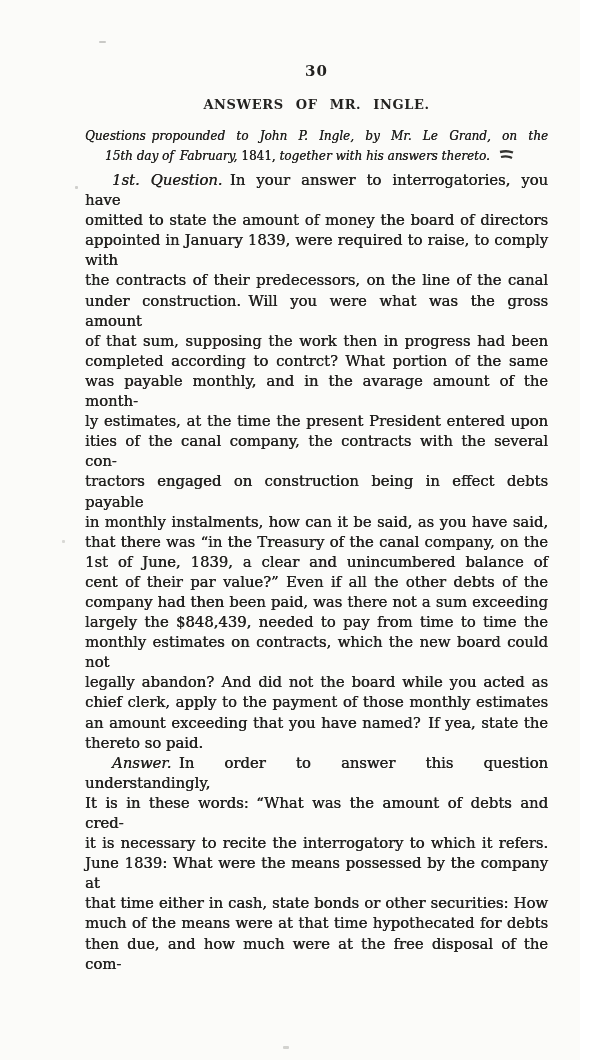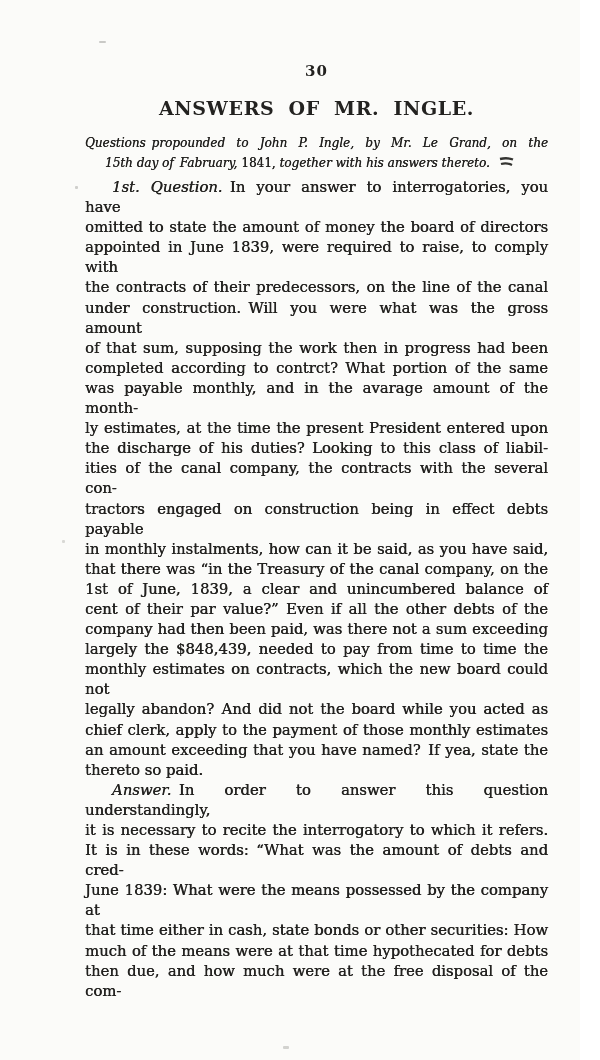--- a/index.html
+++ b/index.html
@@ -17,21 +17,21 @@
     width:463px;
   }
   .page-number{
     text-align:center;
     font-size:15px;font-weight:bold;
     letter-spacing:1px;
     margin-bottom:17px;
   }
   .doc-title{
     text-align:center;
-    font-size:19px;font-weight:bold;
+    font-size:13px;font-weight:bold;
     letter-spacing:0.6px;word-spacing:7px;
     margin-bottom:15px;
     white-space:nowrap;
   }
   .subtitle{font-size:12px;line-height:19.5px;margin-bottom:3px;}
   .subtitle .ln1{text-align:justify;text-align-last:justify;}
   .subtitle .ln2{padding-left:20px;}
   .it{font-style:italic;}
   .body-text{font-size:14.8px;line-height:20.1px;}
   .tline{text-shadow:0.35px 0 0 currentColor;}
@@ -62,46 +62,45 @@
       <div class="tline ln2"><span class="it">15th day of Fabruary, </span><span>1841,</span><span class="it"> together with his answers thereto.</span><span class="orn"><svg width="17" height="12" viewBox="0 0 17 12">
               <path d="M2 3 C6 2, 11 2, 15 3.5" stroke="#343431" stroke-width="2.4" fill="none"></path>
               <path d="M3 8 C7 7, 11 7.5, 14 9" stroke="#343431" stroke-width="2.2" fill="none"></path>
             </svg></span></div>
     </div>
 
     <div class="body-text">
       <div>
           <div class="tline jst ind"><span class="it">1st. Question.</span><span> In your answer to interrogatories, you have</span></div>
           <div class="tline jst">omitted to state the amount of money the board of directors</div>
-          <div class="tline jst">appointed in June 1839, were required to raise, to comply with</div>
+          <div class="tline jst">appointed in January 1839, were required to raise, to comply with</div>
           <div class="tline jst">the contracts of their predecessors, on the line of the canal</div>
           <div class="tline jst">under construction. Will you were what was the gross amount</div>
           <div class="tline jst">of that sum, supposing the work then in progress had been</div>
           <div class="tline jst">completed according to contrct? What portion of the same</div>
           <div class="tline jst">was payable monthly, and in the avarage amount of the month-</div>
           <div class="tline jst">ly estimates, at the time the present President entered upon</div>
-          <div class="tline jst">the discharge of his duties? Looking to this class of liabil-</div>
           <div class="tline jst">ities of the canal company, the contracts with the several con-</div>
           <div class="tline jst">tractors engaged on construction being in effect debts payable</div>
           <div class="tline jst">in monthly instalments, how can it be said, as you have said,</div>
           <div class="tline jst">that there was “in the Treasury of the canal company, on the</div>
           <div class="tline jst">1st of June, 1839, a clear and unincumbered balance of</div>
           <div class="tline jst">cent of their par value?” Even if all the other debts of the</div>
           <div class="tline jst">company had then been paid, was there not a sum exceeding</div>
           <div class="tline jst">largely the $848,439, needed to pay from time to time the</div>
           <div class="tline jst">monthly estimates on contracts, which the new board could not</div>
           <div class="tline jst">legally abandon? And did not the board while you acted as</div>
           <div class="tline jst">chief clerk, apply to the payment of those monthly estimates</div>
           <div class="tline jst">an amount exceeding that you have named? If yea, state the</div>
           <div class="tline">thereto so paid.</div>
         </div>
       <div>
           <div class="tline jst ind"><span class="it">Answer.</span><span> In order to answer this question understandingly,</span></div>
+          <div class="tline jst">It is in these words: “What was the amount of debts and cred-</div>
           <div class="tline jst">it is necessary to recite the interrogatory to which it refers.</div>
-          <div class="tline jst">It is in these words: “What was the amount of debts and cred-</div>
           <div class="tline jst">June 1839: What were the means possessed by the company at</div>
           <div class="tline jst">that time either in cash, state bonds or other securities: How</div>
           <div class="tline jst">much of the means were at that time hypothecated for debts</div>
           <div class="tline jst">then due, and how much were at the free disposal of the com-</div>
         </div>
 
     </div>
 
   </div>
 

